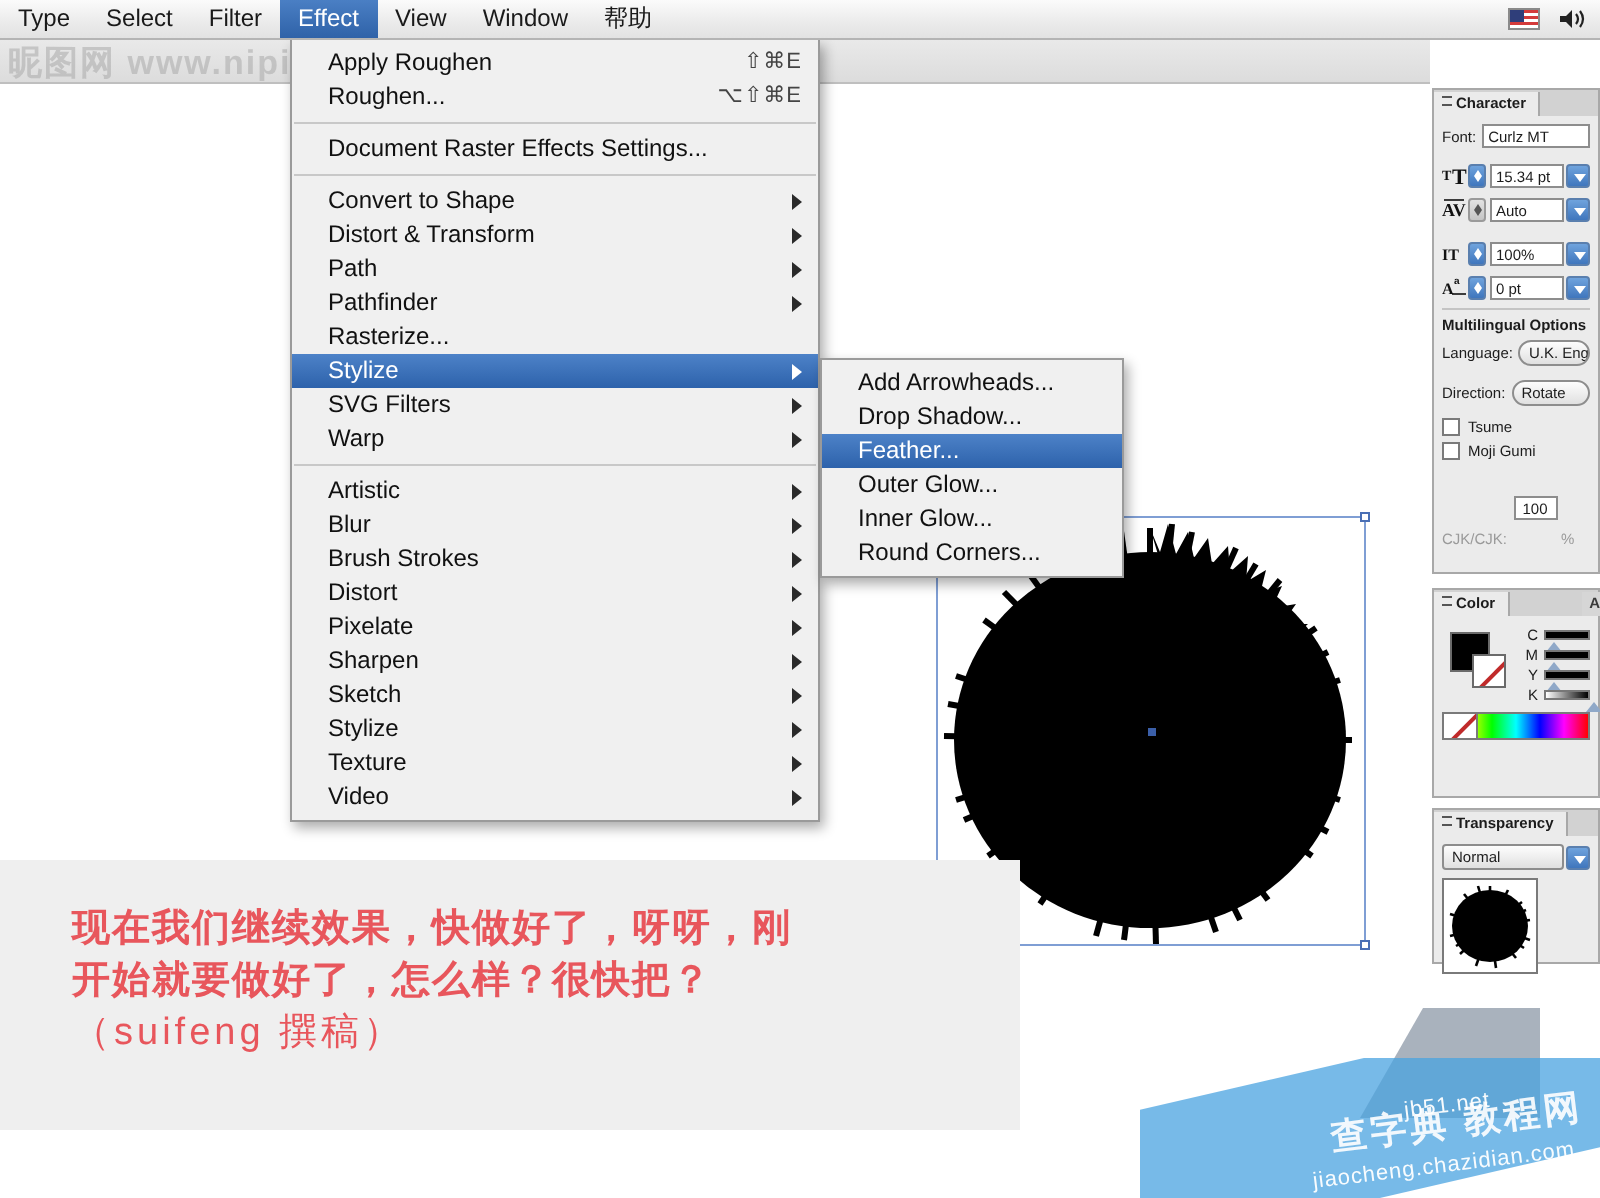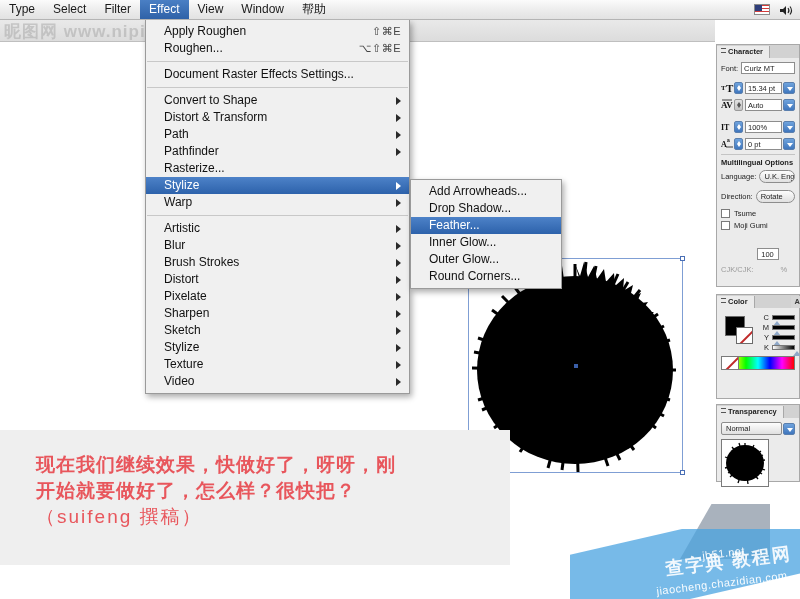--- a/index.html
+++ b/index.html
@@ -458,20 +458,24 @@
       <span class="arrow"></span>
     </div>
     <div class="drow">
       <span>Rasterize...</span>
     </div>
     <div class="drow sel">
       <span>Stylize</span>
       <span class="arrow"></span>
     </div>
     <div class="drow">
+      <span>SVG Filters</span>
+      <span class="arrow"></span>
+    </div>
+    <div class="drow">
       <span>Warp</span>
       <span class="arrow"></span>
     </div>
 
     <div class="dsep"></div>
 
     <div class="drow">
       <span>Artistic</span>
       <span class="arrow"></span>
     </div>
@@ -510,22 +514,22 @@
     <div class="drow">
       <span>Video</span>
       <span class="arrow"></span>
     </div>
   </div>
 
   <div class="submenu">
     <div class="srow">Add Arrowheads...</div>
     <div class="srow">Drop Shadow...</div>
     <div class="srow sel">Feather...</div>
+    <div class="srow">Outer Glow...</div>
     <div class="srow">Inner Glow...</div>
-    <div class="srow">Outer Glow...</div>
     <div class="srow">Round Corners...</div>
   </div>
 
   <div class="palette" style="top:44px; height:243px;">
     <div class="pal-tabs">
       <div class="pal-tab">
         <span class="grip"></span><span>Character</span>
       </div>
       <div class="pal-tab inactive">Paragr</div>
     </div>

